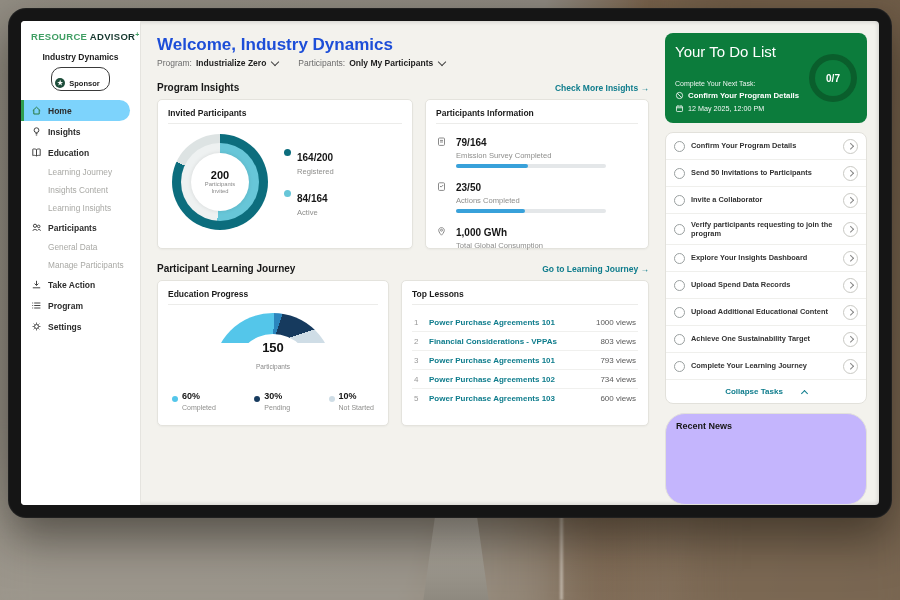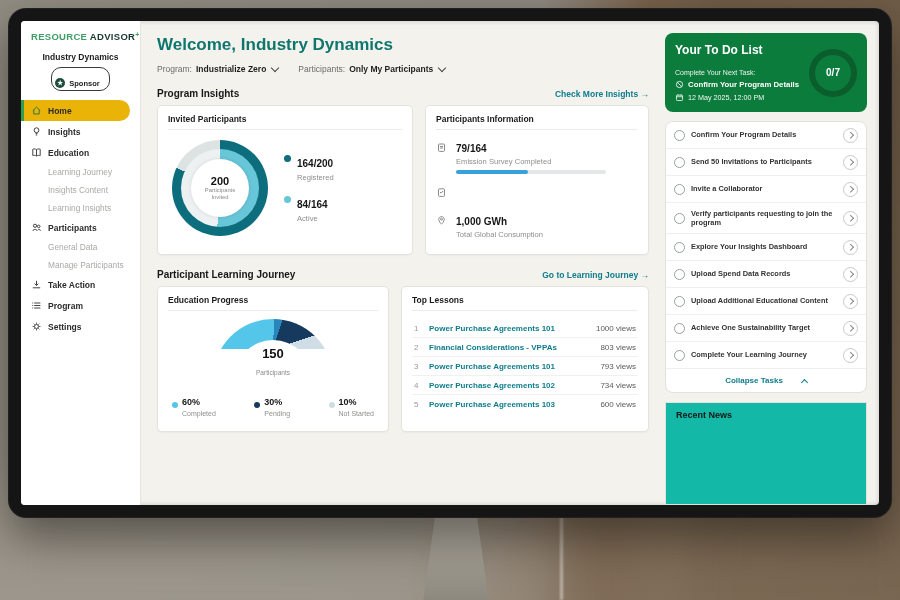--- a/index.html
+++ b/index.html
@@ -25,25 +25,25 @@
   .logo .p1{color:#3f9e63}.logo .p2{color:#16382f}.logo .plus{color:#3f9e63;font-size:7px;vertical-align:top}
   .org{text-align:center;font-weight:bold;font-size:8.5px;color:#1d1d1d;margin:3px 0 5px}
   .badge{display:flex;align-items:center;gap:4px;border:1px solid #3a3a3a;border-radius:10px;
     padding:10px 9px 2px 3px;width:max-content;margin:0 auto 9px;font-size:7.5px;font-weight:bold;color:#222;cursor:pointer}
   .badge .bicon{width:10px;height:10px;border-radius:50%;background:#1d4d3a;color:#fff;font-size:6.5px;
     display:flex;align-items:center;justify-content:center}
   .nav{list-style:none;margin:0;padding:0}
   .nav li{display:flex;align-items:center;gap:6px;padding:5px 8px 5px 10px;font-weight:bold;font-size:8.5px;color:#2c2c2c;cursor:pointer}
   .nav li svg{flex:none}
   .nav li.sub{padding:4px 4px 4px 27px;color:#a9a9a5;font-weight:normal;font-size:8.3px}
-  .nav li.active{background:#eab308;border-left:3px solid #2f9e4f;padding-left:7px;border-radius:0 12px 12px 0;margin-right:10px}
+  .nav li.active{background:#7dd3fc;border-left:3px solid #2f9e4f;padding-left:7px;border-radius:0 12px 12px 0;margin-right:10px}
 
   
   .main{flex:1;padding:12px 12px 6px 16px;box-sizing:border-box;min-width:0}
-  .welcome{font-size:17px;font-weight:bold;color:#0f766e;margin:2px 0 9px}
+  .welcome{font-size:17px;font-weight:bold;color:#1d4ed8;margin:2px 0 3px}
   .filters{display:flex;gap:20px;align-items:center;font-size:8.5px;color:#6c6c6c;margin-bottom:10px}
   .filter{display:flex;align-items:center;cursor:pointer}
   .filter b{color:#1e1e1e;margin-left:4px}
   .cdown{display:inline-block;width:5px;height:5px;border-right:1.4px solid #444;border-bottom:1.4px solid #444;
     transform:rotate(45deg);margin:-2px 0 0 6px}
   .section-head{display:flex;justify-content:space-between;align-items:center;margin:14px 0 6px}
   .section-title{font-weight:bold;font-size:10px;color:#171717}
   .section-link{color:#0e7c8c;font-weight:bold;font-size:8.5px;cursor:pointer;white-space:nowrap}
   .cards{display:flex;gap:12px;margin-bottom:1px}
   .card{background:#fff;border:1px solid #e4e3dd;border-radius:5px;padding:8px 10px;box-sizing:border-box;
@@ -97,39 +97,39 @@
   .lesson{display:flex;align-items:center;gap:8px;padding:4.5px 2px;border-bottom:1px solid #f0f0ee;font-size:8px}
   .lesson:last-child{border-bottom:none}
   .lesson .rank{color:#9a9a9a;width:7px;flex:none}
   .lesson .ltitle{color:#0e7c8c;font-weight:bold;flex:1;cursor:pointer}
   .lesson .views{color:#5a5a5a;white-space:nowrap}
 
   
   .todo-panel{width:218px;flex:none;padding:12px 12px 0 4px;box-sizing:border-box;display:flex;flex-direction:column}
   .green-card{background:#0c7c3c;border-radius:8px;color:#fff;padding:10px;display:flex;gap:8px}
   .gc-left{flex:1;min-width:0}
-  .gc-title{font-size:12px;font-weight:bold;margin-bottom:12px}
+  .gc-title{font-size:15px;font-weight:normal;margin-bottom:20px}
   .gc-sub{font-size:7px;opacity:.92;margin-bottom:4px}
   .gc-task{font-size:7.8px;font-weight:bold;display:flex;gap:4px;align-items:center;margin-bottom:4px}
   .gc-time{font-size:7.2px;display:flex;gap:4px;align-items:center;opacity:.95}
   .gc-ring{width:48px;height:48px;border-radius:50%;background:#0a5e2c;align-self:center;position:relative;flex:none;
     display:flex;align-items:center;justify-content:center}
   .gc-ring::before{content:"";position:absolute;inset:6px;border-radius:50%;background:#0c7c3c}
   .gc-ring b{position:relative;font-size:10px}
   .tasks-card{background:#fff;border:1px solid #e2e1db;border-radius:8px;margin-top:9px;overflow:hidden}
   .task{display:flex;align-items:center;gap:6px;padding:5.5px 8px;border-bottom:1px solid #efefec;cursor:pointer}
   .task .cb{width:9px;height:9px;border:1px solid #9aa0a0;border-radius:50%;flex:none;background:#fff}
   .task .tl{flex:1;font-size:7.4px;color:#333;font-weight:600;line-height:1.3}
   .task .go{width:13px;height:13px;border:1px solid #c9c9c4;border-radius:50%;flex:none;
     display:flex;align-items:center;justify-content:center}
   .cright{width:3.5px;height:3.5px;border-right:1.2px solid #888;border-bottom:1.2px solid #888;transform:rotate(-45deg);margin-left:-1px}
   .collapse{padding:7px;text-align:center;color:#0e7c8c;font-weight:bold;font-size:8px;cursor:pointer;
     display:flex;align-items:center;justify-content:center;gap:19px}
   .cup{width:4px;height:4px;border-right:1.3px solid #0e7c8c;border-bottom:1.3px solid #0e7c8c;transform:rotate(-135deg);margin-top:3px}
-  .news-card{background:#14b8a6;border:1px solid #e2e1db;border-radius:0;margin-top:9px;padding:7px 10px;
+  .news-card{background:#c4b5fd;border:1px solid #e2e1db;border-radius:20px;margin-top:9px;padding:7px 10px;
     font-weight:bold;font-size:9px;color:#161616;flex:1}
 </style>
 </head>
 <body>
 
 <div class="scene">
   <div class="bg-blur-right"></div>
   <div class="bg-blur-bottom"></div>
   <div class="wall-line"></div>
   <div class="stand"></div>
@@ -286,20 +286,27 @@
                   </div>
               </span>
             </div>
             <div class="stat-row">
               <span class="stat-icon">
                 <svg width="11" height="11" viewBox="0 0 11 11" fill="none" stroke="#8a8a8a" stroke-width="1">
                     <rect x="2.5" y="1.8" width="6" height="7.6" rx="1"></rect>
                     <path d="M4 5 l1.1 1.1 L7.2 4"></path>
                   </svg>
               </span>
+              <span>
+                <span class="stat-val">23/50</span>
+                <div class="stat-label">Actions Completed</div>
+                <div class="bar">
+                    <div class="bar-fill" style="width:46%"></div>
+                  </div>
+              </span>
             </div>
             <div class="stat-row">
               <span class="stat-icon">
                 <svg width="11" height="11" viewBox="0 0 11 11" fill="none" stroke="#8a8a8a" stroke-width="1">
                     <path d="M5.5 1.6 C3.9 1.6 2.7 2.8 2.7 4.3 C2.7 6.4 5.5 9.2 5.5 9.2 C5.5 9.2 8.3 6.4 8.3 4.3 C8.3 2.8 7.1 1.6 5.5 1.6 Z"></path>
                     <circle cx="5.5" cy="4.2" r="1"></circle>
                   </svg>
               </span>
               <span>
                 <span class="stat-val">1,000 GWh</span>

